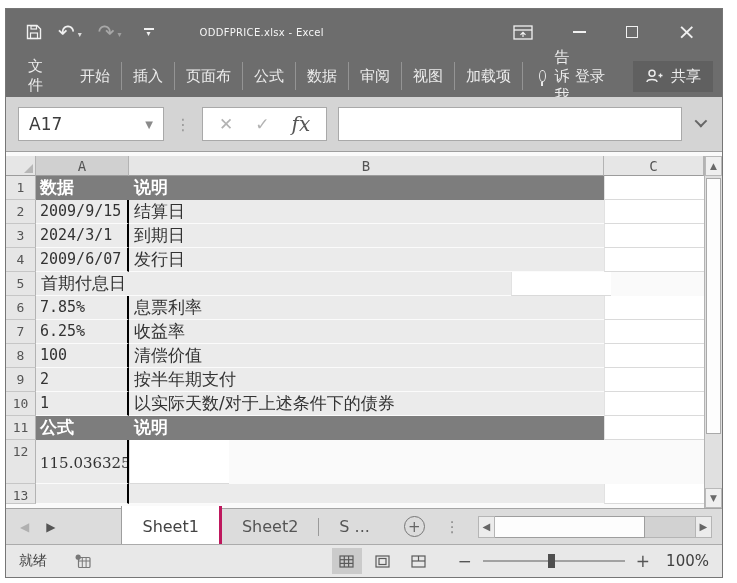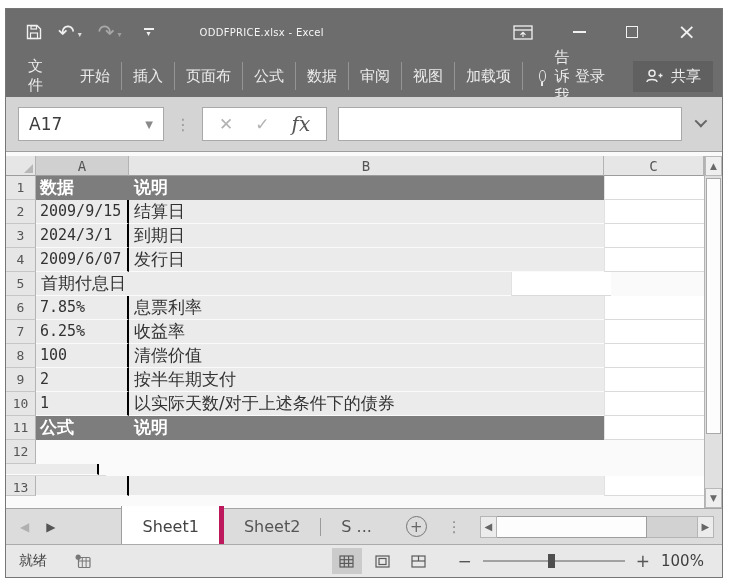--- a/index.html
+++ b/index.html
@@ -63,21 +63,21 @@
     border-bottom:1px solid #9c9c9c; position:relative; }
   .corner::after { content:""; position:absolute; right:2px; bottom:2px;
     border-left:9px solid transparent; border-bottom:9px solid #b7b7b7; }
   .ch { display:flex; align-items:center; justify-content:center;
     font-family:"DejaVu Sans Mono","Liberation Mono",monospace; font-size:14px; color:#555;
     border-right:1px solid #b3b3b3; border-bottom:1px solid #9c9c9c; background:#e6e6e6; }
   .ch.a { width:93px; background:#d0d0d0; }
   .ch.b { width:475px; }
   .ch.c { width:100px; }
   .grow { display:flex; height:24px; }
-  .grow.tall { height:36px;flex-direction:column; }
+  .grow.tall { height:44px; }
   .grow.last { height:20px; }
   .rn { width:30px; background:#e6e6e6; border-right:1px solid #b3b3b3;
     border-bottom:1px solid #c6c6c6; text-align:center; line-height:23px;
     font-family:"DejaVu Sans Mono","Liberation Mono",monospace; font-size:13px; color:#555; }
   .ca { width:93px; background:#ebebeb; border-right:2px solid #000000;
     border-bottom:1px solid #fbfbfb; padding:0 4px; line-height:23px; white-space:nowrap;
     overflow:hidden; font-family:"DejaVu Sans Mono","Liberation Mono",monospace;
     font-size:15px; color:#333; }
   .cb { width:475px; background:#ebebeb; border-bottom:1px solid #fbfbfb; padding:0 5px;
     line-height:23px; font-size:17px; color:#333; white-space:pre-line; overflow:hidden; }
@@ -95,21 +95,21 @@
   .vthumb { margin:2px 1px; height:256px; background:#fdfdfd; border:1px solid #a9a9a9; flex:0 0 auto; }
   .vtrack { flex:1; }
 
   
   .sheetbar { height:36px; background:#dcdcdc; border-top:1px solid #a5a5a5;
     display:flex; align-items:stretch; flex:0 0 auto; font-size:16px; color:#555; }
   .tabnav { align-self:center; display:flex; gap:17px; padding:0 14px; font-size:12px; color:#555; }
   .tabnav .dim { color:#b0b0b0; }
   .stabs { display:flex; align-items:stretch; margin-left:52px; }
   .stab { padding:0 20px; display:flex; align-items:center; white-space:nowrap; }
-  .stab.active { background:#fff; border-left:1px solid #9e9e9e; border-right:5px solid #be185d;
+  .stab.active { background:#fff; border-left:1px solid #9e9e9e; border-right:3px solid #be185d;
     margin-top:-3px; padding-top:3px; color:#444; z-index:2; }
   .tsep { width:1px; height:18px; background:#9a9a9a; align-self:center; }
   .addsheet { width:21px; height:21px; border:1.5px solid #767676; border-radius:50%;
     display:flex; align-items:center; justify-content:center; font-size:15px; color:#666;
     align-self:center; margin-left:14px; }
   .more { align-self:center; margin-left:20px; color:#8a8a8a; font-size:15px; }
   .hscroll { display:flex; align-items:center; align-self:center; margin-left:18px; height:22px; }
   .hbtn { width:17px; height:22px; background:#ececec; border:1px solid #b5b5b5; color:#666;
     font-size:10px; display:flex; align-items:center; justify-content:center; }
   .hthumb { width:150px; height:22px; background:#fdfdfd; border:1px solid #9e9e9e; border-left:none; }
@@ -120,21 +120,21 @@
   .statusbar { flex:1; background:#e8e8e8; border-top:1px solid #ababab; display:flex;
     align-items:center; padding:0 13px; font-size:14px; color:#444; }
   .macroic { margin-left:28px; display:flex; }
   .views { margin-left:auto; display:flex; align-items:center; gap:6px; }
   .vbtn { width:30px; height:26px; display:flex; align-items:center; justify-content:center; }
   .vbtn.sel { background:#cbcbcb; }
   .zoomctl { display:flex; align-items:center; margin-left:24px; gap:11px; }
   .zsign { font-size:17px; color:#555; line-height:1; }
   .ztrack { width:142px; height:2px; background:#a2a2a2; position:relative; }
   .zhandle { position:absolute; left:46%; top:-6px; width:7px; height:14px; background:#4f4f4f; }
-  .zlevel { width:48px; font-size:15px; color:#3f3f3f; }
+  .zlevel { width:48px; text-align:right; font-size:15px; color:#3f3f3f; }
 </style>
 </head>
 <body>
 
 <div class="win">
 
   <div class="titlebar">
     <div class="qat">
       <span class="tb-ic">
         <svg width="16" height="16" viewBox="0 0 16 16">

